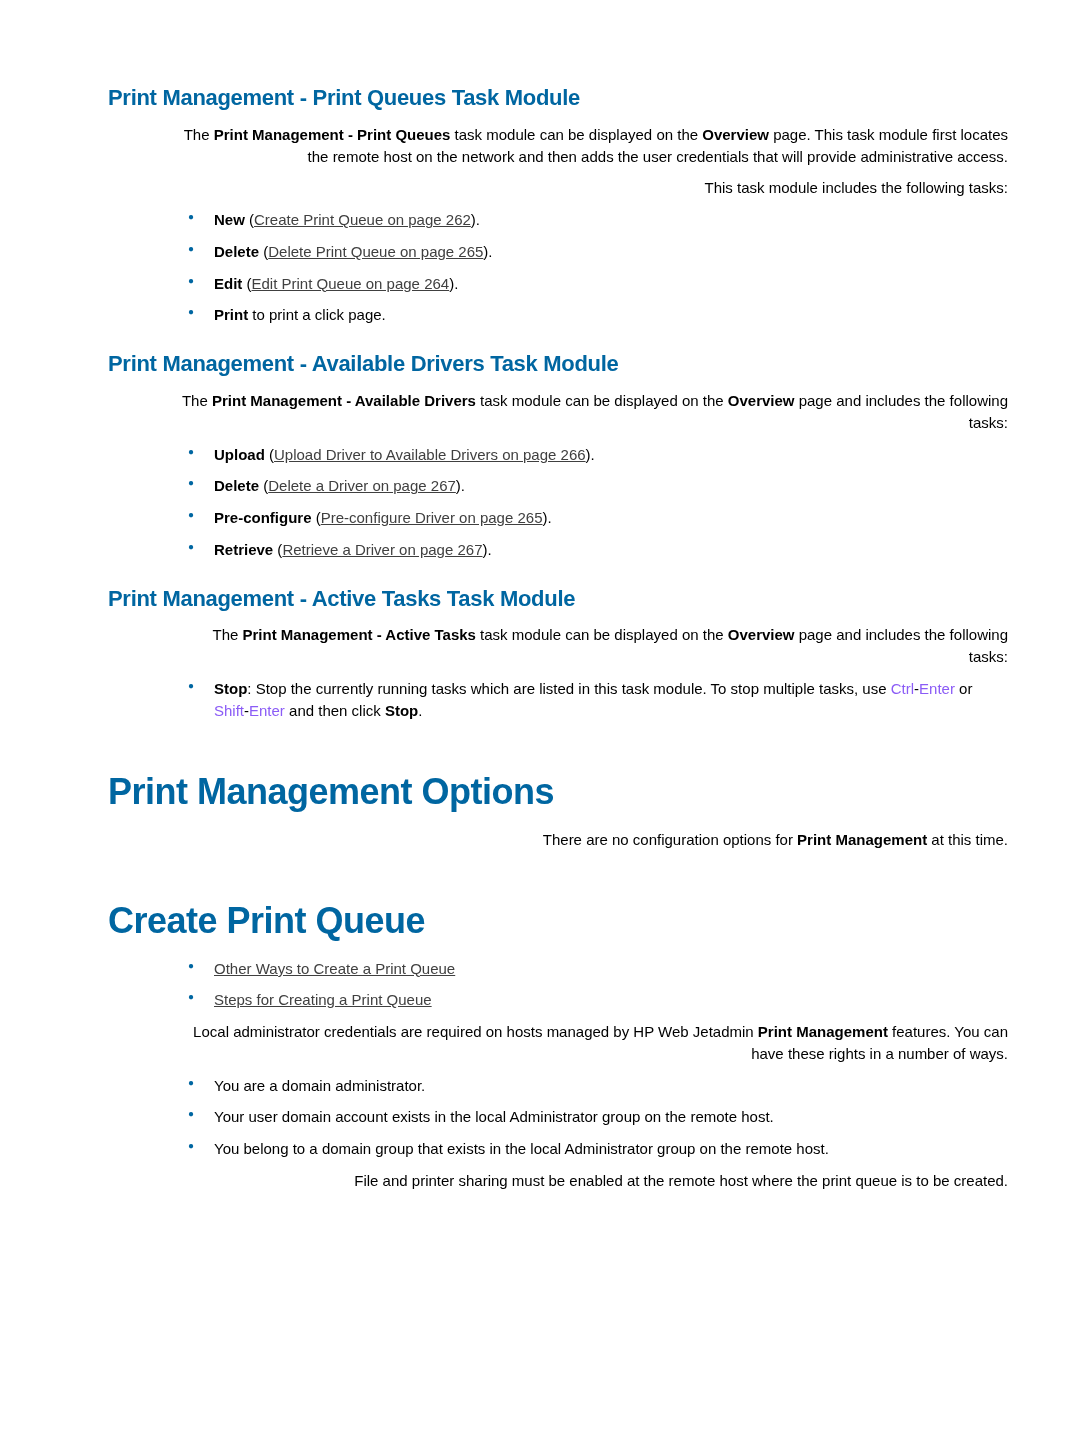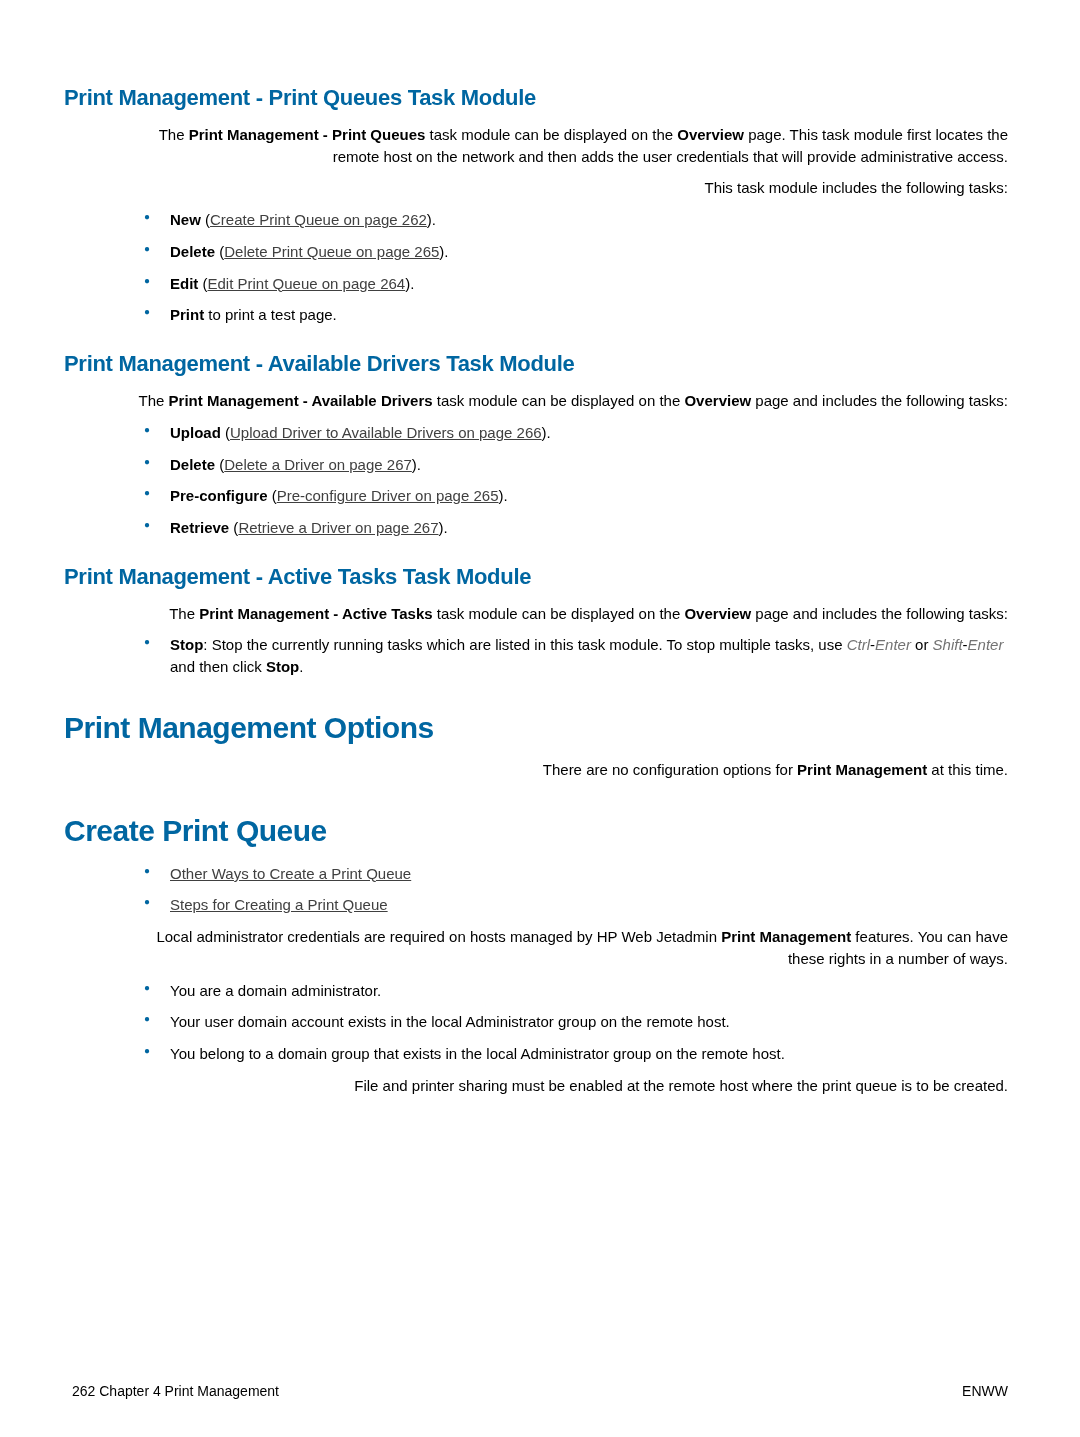--- a/index.html
+++ b/index.html
@@ -6,37 +6,37 @@
     margin: 0;
     padding: 0;
     font-family: Arial, Helvetica, sans-serif;
     background: #fff;
     color: #000;
     font-size: 15px;
     line-height: 1.45;
     width: 1080px;
   }
   .page {
-    padding: 60px 72px 40px 64px;
+    padding: 60px 72px 40px 108px;
     box-sizing: border-box;
     min-height: 1437px;
     position: relative;
   }
   h2.subheading {
     color: #0066a1;
     font-size: 22px;
     font-weight: bold;
     margin: 22px 0 10px 0;
     letter-spacing: -0.3px;
   }
   h1.mainheading {
     color: #0066a1;
-    font-size: 30px;
+    font-size: 36px;
     font-weight: bold;
-    margin: 28px 0 8px 0;
+    margin: 45px 0 8px 0;
     letter-spacing: -0.5px;
   }
   .body-indent {
     margin-left: 72px;
   }
   p {
     margin: 10px 0;
     text-align: right;
   }
   ul.bullets {
@@ -56,22 +56,21 @@
     top: 1px;
     color: #0066a1;
     font-size: 10px;
   }
   b, strong { font-weight: bold; }
   .link {
     color: #404040;
     text-decoration: underline;
   }
   .keycap {
-    color: #737373;
-    font-style: italic;
+    color: #8b5cf6;
   }
   .footer {
     position: absolute;
     bottom: 36px;
     left: 72px;
     right: 72px;
     display: flex;
     justify-content: space-between;
     font-size: 14px;
   }
@@ -84,21 +83,21 @@
   <h2 class="subheading">Print Management - Print Queues Task Module</h2>
   <div class="body-indent">
     <p>
       <span>The </span><b>Print Management - Print Queues</b><span> task module can be displayed on the </span><b>Overview</b><span> page. This task module first locates the remote host on the network and then adds the user credentials that will provide administrative access.</span>
     </p>
     <p>This task module includes the following tasks:</p>
     <ul class="bullets">
       <li><b>New</b> (<a href="#" class="link">Create Print Queue on page 262</a>).</li>
       <li><b>Delete</b> (<a href="#" class="link">Delete Print Queue on page 265</a>).</li>
       <li><b>Edit</b> (<a href="#" class="link">Edit Print Queue on page 264</a>).</li>
-      <li><b>Print</b><span> to print a test page.</span></li>
+      <li><b>Print</b><span> to print a click page.</span></li>
     </ul>
   </div>
 
   <h2 class="subheading">Print Management - Available Drivers Task Module</h2>
   <div class="body-indent">
     <p>
       <span>The </span><b>Print Management - Available Drivers</b><span> task module can be displayed on the </span><b>Overview</b><span> page and includes the following tasks:</span>
     </p>
     <ul class="bullets">
       <li><b>Upload</b> (<a href="#" class="link">Upload Driver to Available Drivers on page 266</a>).</li>
@@ -137,17 +136,13 @@
       <span>Local administrator credentials are required on hosts managed by HP Web Jetadmin </span><b>Print Management</b><span> features. You can have these rights in a number of ways.</span>
     </p>
     <ul class="bullets">
       <li>You are a domain administrator.</li>
       <li>Your user domain account exists in the local Administrator group on the remote host.</li>
       <li>You belong to a domain group that exists in the local Administrator group on the remote host.</li>
     </ul>
     <p>File and printer sharing must be enabled at the remote host where the print queue is to be created.</p>
   </div>
 
-  <div class="footer">
-    <span>262   Chapter 4   Print Management</span>
-    <span>ENWW</span>
-  </div>
 </div>
 
 </body></html>

